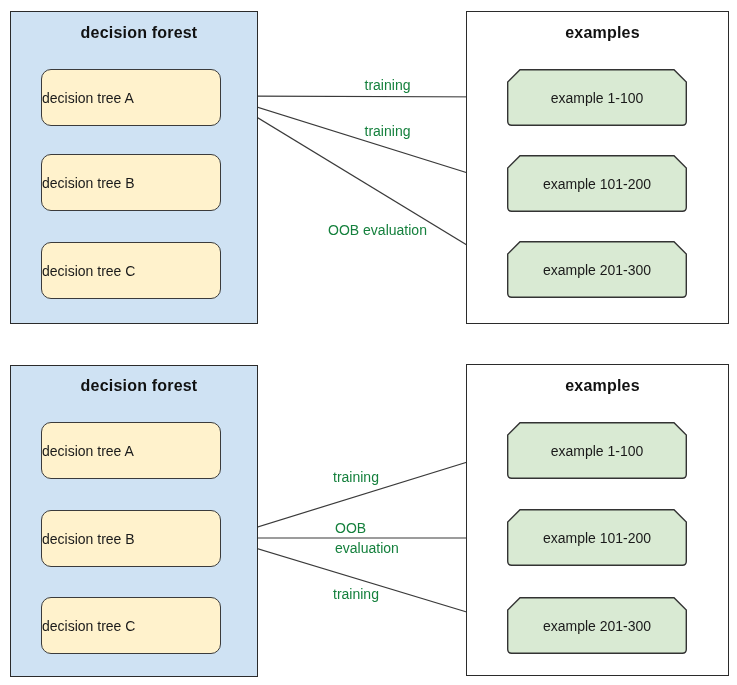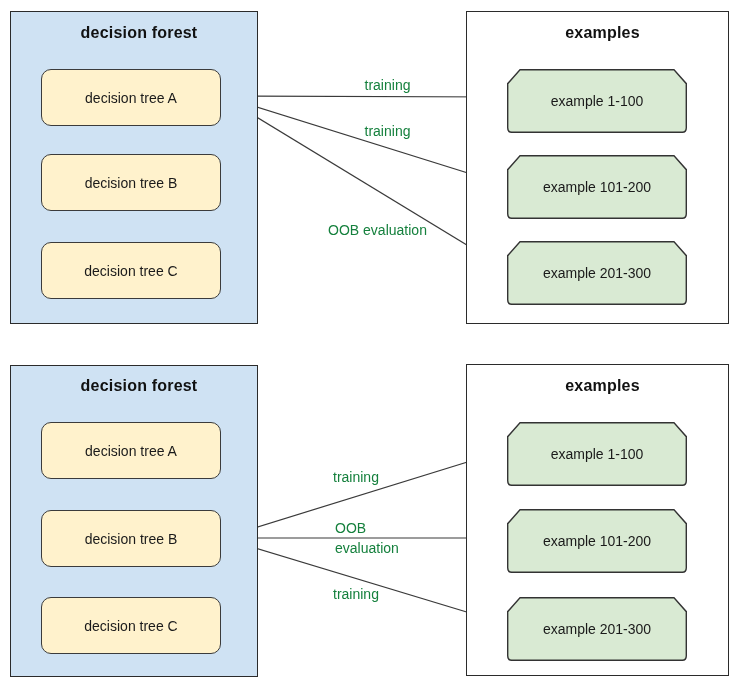--- a/index.html
+++ b/index.html
@@ -11,24 +11,24 @@
   .outer-box{border:1.5px solid #2b2b2b;}
   .forest-box{background:#cfe2f3;}
   .examples-box{background:#ffffff;}
   .box-title{
     font-size:16px;font-weight:bold;text-align:center;color:#111111;
     letter-spacing:0.2px;
     padding-left:10px;
   }
   .tree-node{
     background:#fff2cc;border:1.5px solid #3b3b3b;border-radius:10px;
-    display:flex;align-items:center;justify-content:center;
+    display:flex;align-items:center;
     font-size:14px;color:#1a1a1a;
   }
-  .example-node{width:180px;height:64px;}
+  .example-node{width:180px;height:57px;}
   .example-node .shape{position:absolute;left:0;top:0;width:100%;height:100%;}
   .example-node .ex-label{
     position:absolute;left:0;top:0;width:100%;height:100%;
     display:flex;align-items:center;justify-content:center;
     font-size:14px;color:#1a1a1a;
   }
   .arrow-label{font-size:14px;color:#15803d;}
   .arrow-label.center{text-align:center;}
   .arrow-label.wrap{line-height:20px;}
   #connector-layer{position:absolute;left:0;top:0;width:737px;height:685px;pointer-events:none;}

